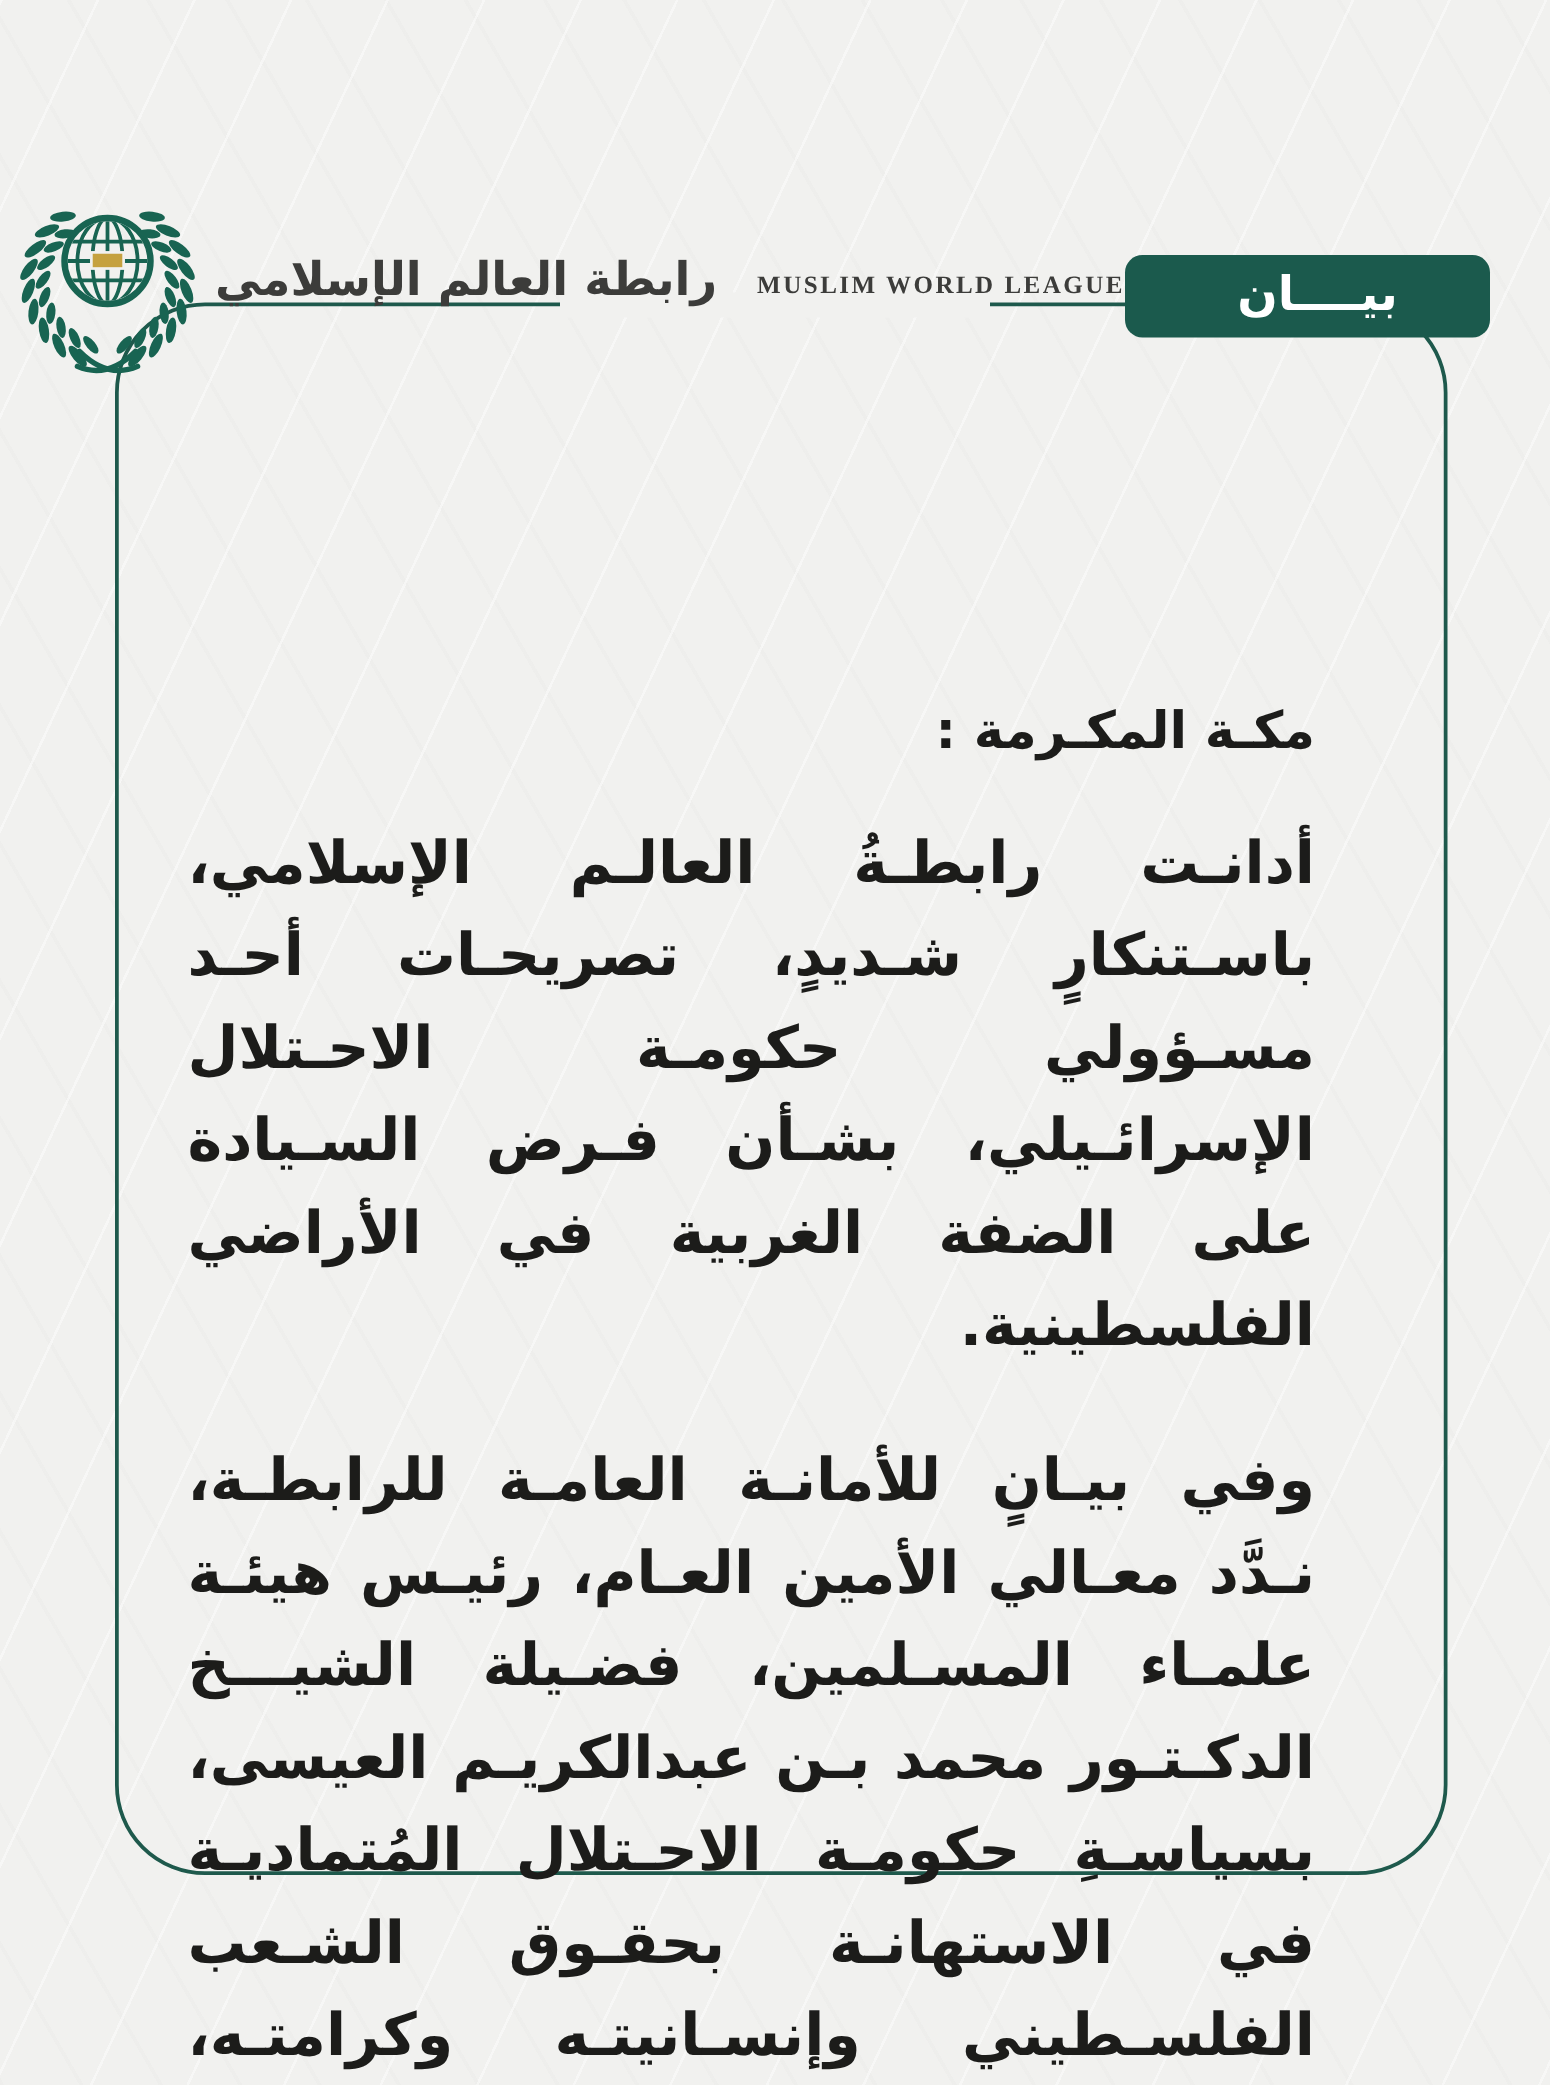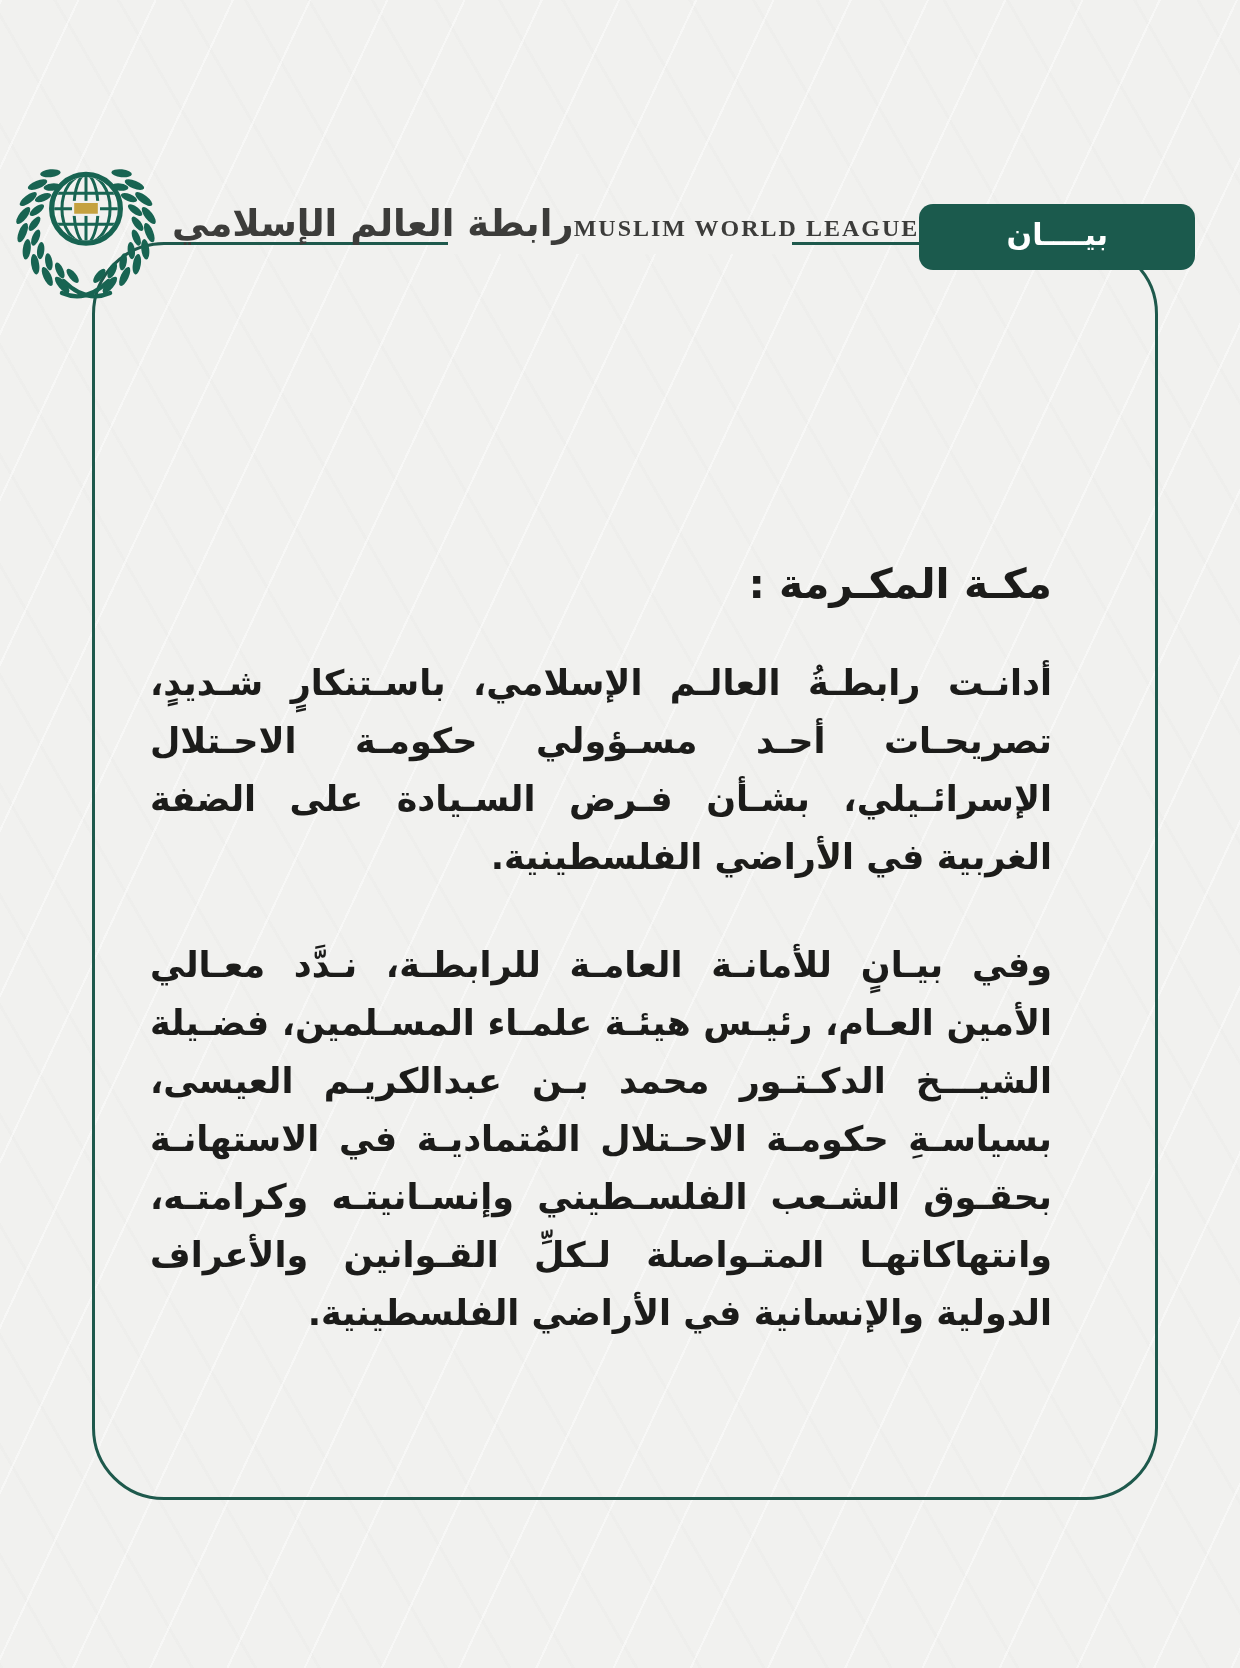--- a/index.html
+++ b/index.html
@@ -37,54 +37,56 @@
     font-size:37px;font-weight:bold;
     color:#3c3c3a;
     direction:rtl;
     letter-spacing:1px;
     line-height:1.2;
   }
   .english-name{
     margin-top:4px;
     font-family:"Liberation Serif", serif;
     font-weight:bold;
-    font-size:24px;
+    font-size:20px;
     letter-spacing:2px;
     color:#3c3c3a;
+    margin-left:32px;
   }
   .badge{
     margin-top:22px;
     width:276px;height:66px;
     background:#1b5a4d;
     border-radius:14px;
     color:#ffffff;
-    font-size:30px;font-weight:bold;
+    font-size:38px;font-weight:bold;
     line-height:62px;
     text-align:center;
     direction:rtl;
+    padding-left:16px;
   }
   
   .content{
     position:absolute;
     left:150px;top:560px;
     width:902px;
     direction:rtl;
     color:#1c1c1a;
   }
   .heading{
     margin:0 0 46px 0;
     font-size:41px;
     font-weight:bold;
     text-align:right;
   }
   .para{
     margin:0 0 50px 0;
-    font-size:35px;
+    font-size:47px;
     font-weight:bold;
-    line-height:58px;
+    line-height:74px;
     text-align:justify;
     text-justify:inter-word;
   }
   .para:last-child{margin-bottom:0;}
 </style>
 </head>
 <body>
 
 <div class="page">
 

